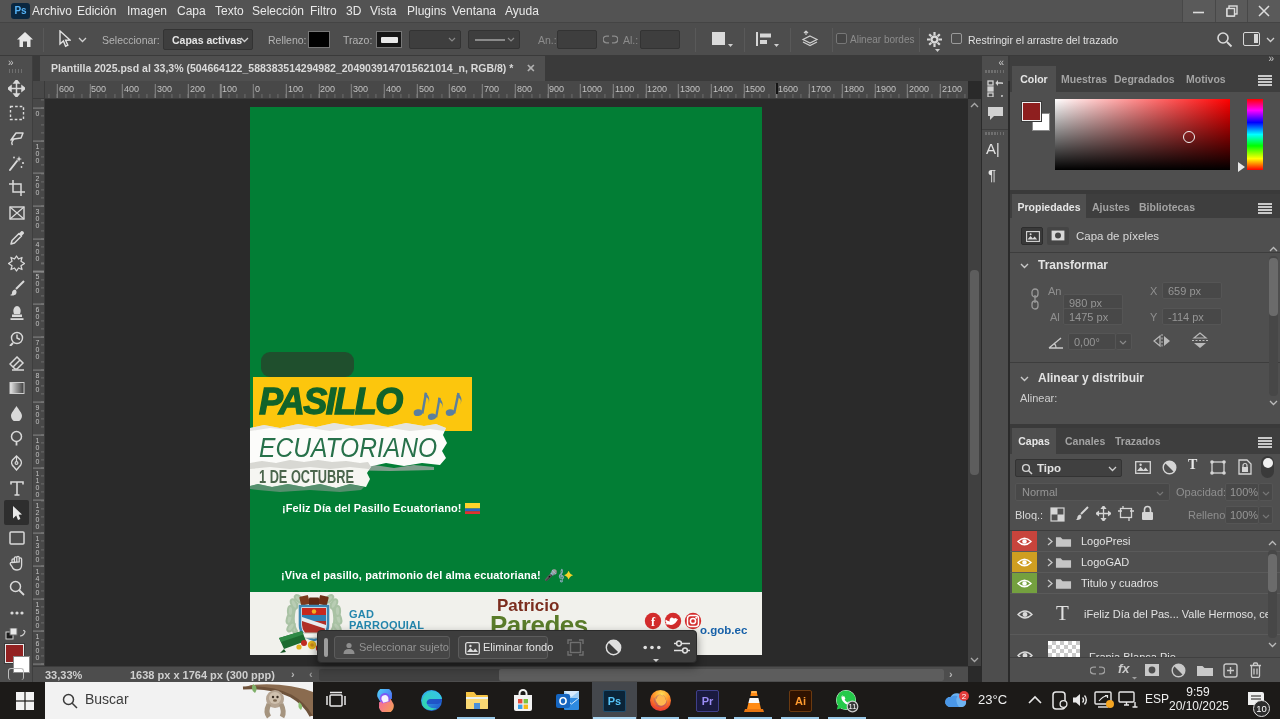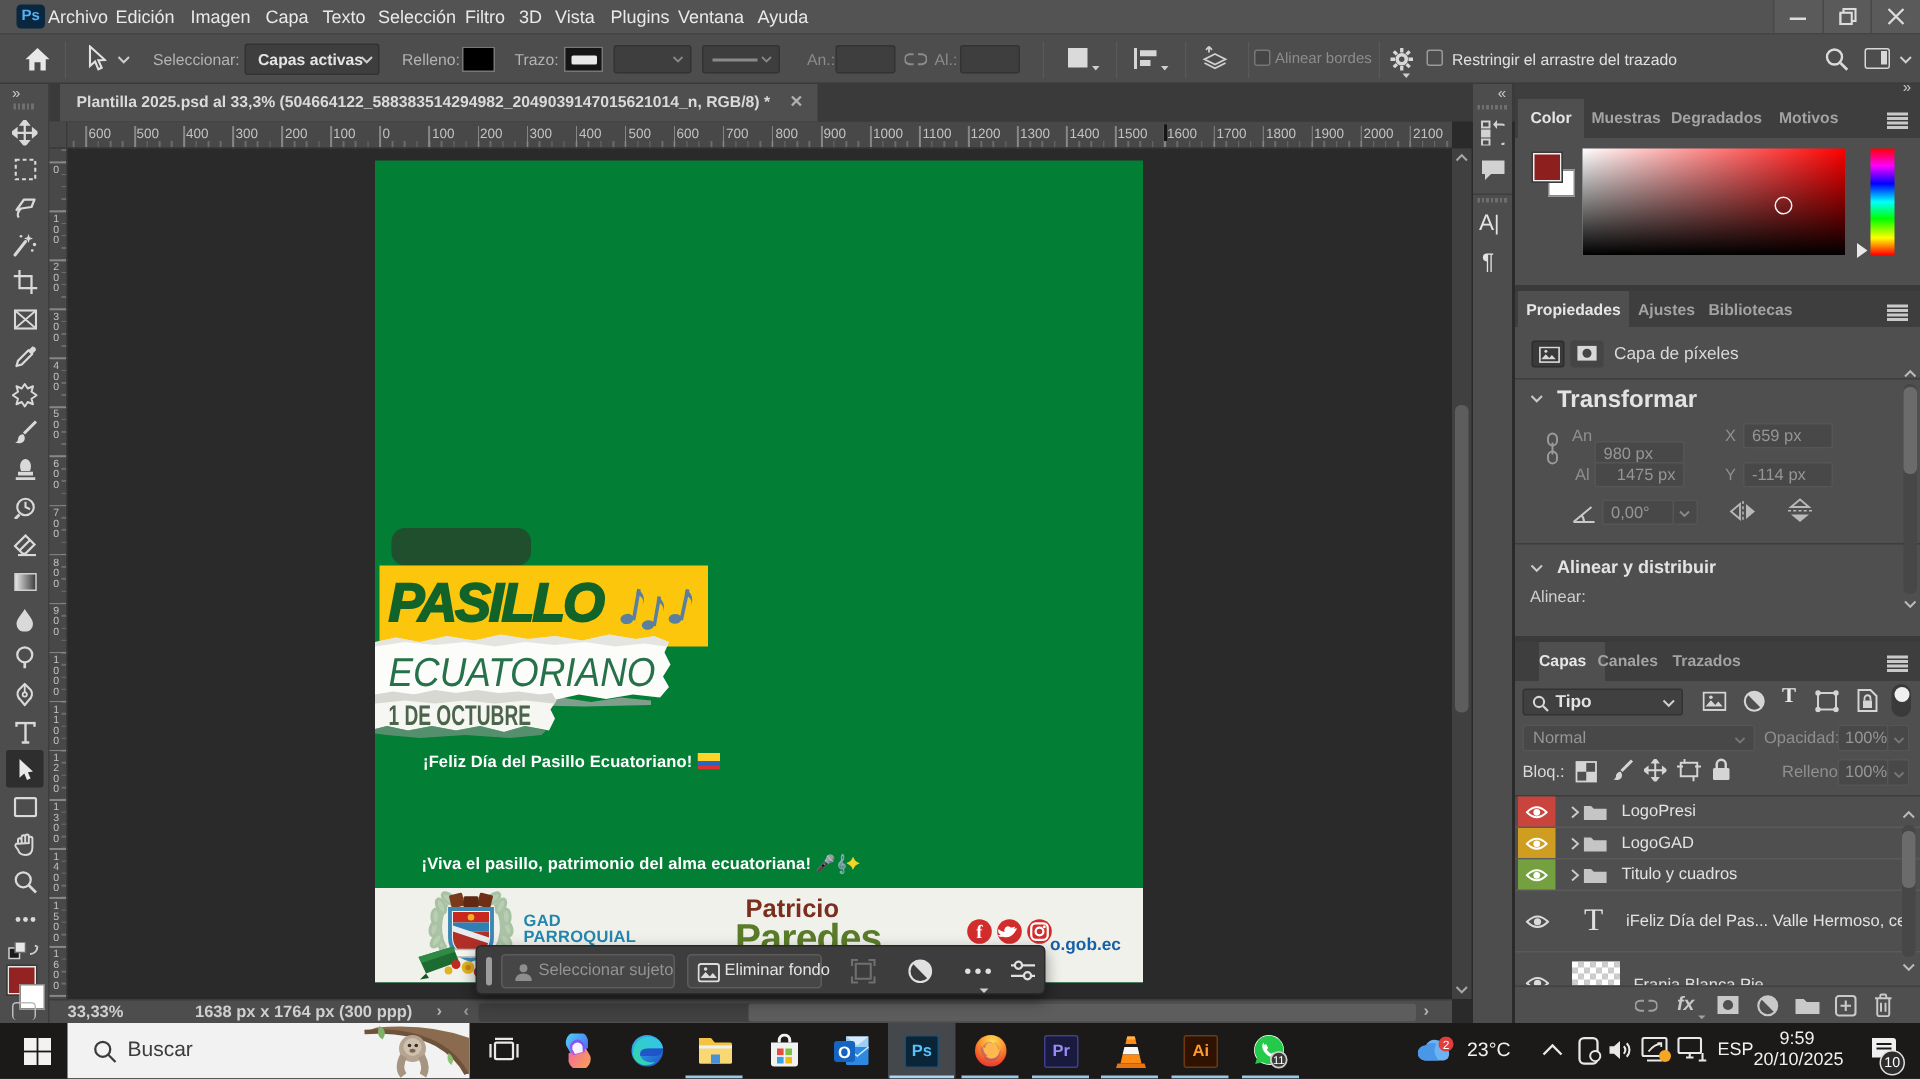--- a/index.html
+++ b/index.html
@@ -730,35 +730,35 @@
             <rect x=".6" y=".6" width="12.8" height="9.8" fill="#d8d8d8"></rect>
             <circle cx="7" cy="5.5" r="3" fill="#454545"></circle>
           </svg>
       </div>
       <div class="abs" style="left:66px;top:12px;color:#d9d9d9;font-size:11.5px;">Capa de píxeles</div>
       <div class="abs" style="left:0;top:34px;width:270px;height:1px;background:#3d3d3d;"></div>
 
       <svg class="abs" style="left:10px;top:45px;" width="9" height="6" viewBox="0 0 9 6">
           <path d="M1 1 L4.5 4.5 L8 1" fill="none" stroke="#c9c9c9" stroke-width="1.4"></path>
         </svg>
-      <div class="abs" style="left:28px;top:40px;color:#e3e3e3;font-size:16px;font-weight:bold;">Transformar</div>
+      <div class="abs" style="left:28px;top:40px;color:#e3e3e3;font-size:12px;font-weight:bold;">Transformar</div>
 
       <svg class="abs" style="left:20px;top:70px;" width="10" height="22" viewBox="0 0 10 22">
         <g fill="none" stroke="#9a9a9a" stroke-width="1.3">
             <rect x="2" y="1" width="6" height="8" rx="3"></rect>
             <rect x="2" y="13" width="6" height="8" rx="3"></rect>
             <path d="M5 7 V15"></path>
           </g>
       </svg>
       <div class="abs" style="left:38px;top:67px;color:#8f8f8f;font-size:11px;">An</div>
       <div class="greyfield abs" style="left:53px;top:64px;width:60px;height:17px;padding:2px 5px;margin-top:12px;">980 px</div>
       <div class="abs" style="left:140px;top:67px;color:#8f8f8f;font-size:11px;">X</div>
       <div class="greyfield abs" style="left:152px;top:64px;width:60px;height:17px;padding:2px 5px;">659 px</div>
       <div class="abs" style="left:40px;top:93px;color:#8f8f8f;font-size:11px;">Al</div>
-      <div class="greyfield abs" style="left:53px;top:90px;width:60px;height:17px;padding:2px 5px;text-align:right;">1475 px</div>
+      <div class="greyfield abs" style="left:53px;top:90px;width:60px;height:17px;padding:2px 5px;">1475 px</div>
       <div class="abs" style="left:140px;top:93px;color:#8f8f8f;font-size:11px;">Y</div>
       <div class="greyfield abs" style="left:152px;top:90px;width:60px;height:17px;padding:2px 5px;">-114 px</div>
 
       <svg class="abs" style="left:38px;top:118px;" width="16" height="13" viewBox="0 0 16 13">
           <path d="M1 12 L13 2 M1 12 H15 M8 12 a7 7 0 0 0 -2 -5" fill="none" stroke="#c9c9c9" stroke-width="1.3"></path>
         </svg>
       <div class="greyfield abs" style="left:58px;top:115px;width:48px;height:17px;padding:2px 5px;">0,00°</div>
       <div class="greyfield abs" style="left:106px;top:115px;width:16px;height:17px;border-left:none;">
           <svg style="position:absolute;left:3px;top:6px;" width="8" height="5" viewBox="0 0 8 5">
             <path d="M1 1 L4 4 L7 1" fill="none" stroke="#8a8a8a" stroke-width="1.2"></path>
@@ -793,21 +793,21 @@
           <path d="M1 5 L4.5 1.5 L8 5" fill="none" stroke="#bbb" stroke-width="1.3"></path>
         </svg>
       <svg class="abs" style="left:259px;top:182px;" width="9" height="6" viewBox="0 0 9 6">
           <path d="M1 1 L4.5 4.5 L8 1" fill="none" stroke="#bbb" stroke-width="1.3"></path>
         </svg>
     </div>
 
     <div class="abs" style="left:0;top:368px;width:270px;height:4px;background:#3a3a3a;"></div>
 
     <div class="tabstrip abs" style="left:0;top:372px;width:270px;">
-      <div class="ptab active" style="left:16px;width:44px;text-align:left;">Capas</div>
+      <div class="ptab active" style="left:2px;width:44px;text-align:center;">Capas</div>
       <div class="ptab" style="left:55px;">Canales</div>
       <div class="ptab" style="left:105px;">Trazados</div>
       <div class="hamb" style="top:9px;">
           <div></div>
           <div></div>
           <div></div>
           <div></div>
         </div>
     </div>
     <div class="abs" style="left:0;top:398px;width:270px;height:228px;background:#4f4f4f;overflow:hidden;">

